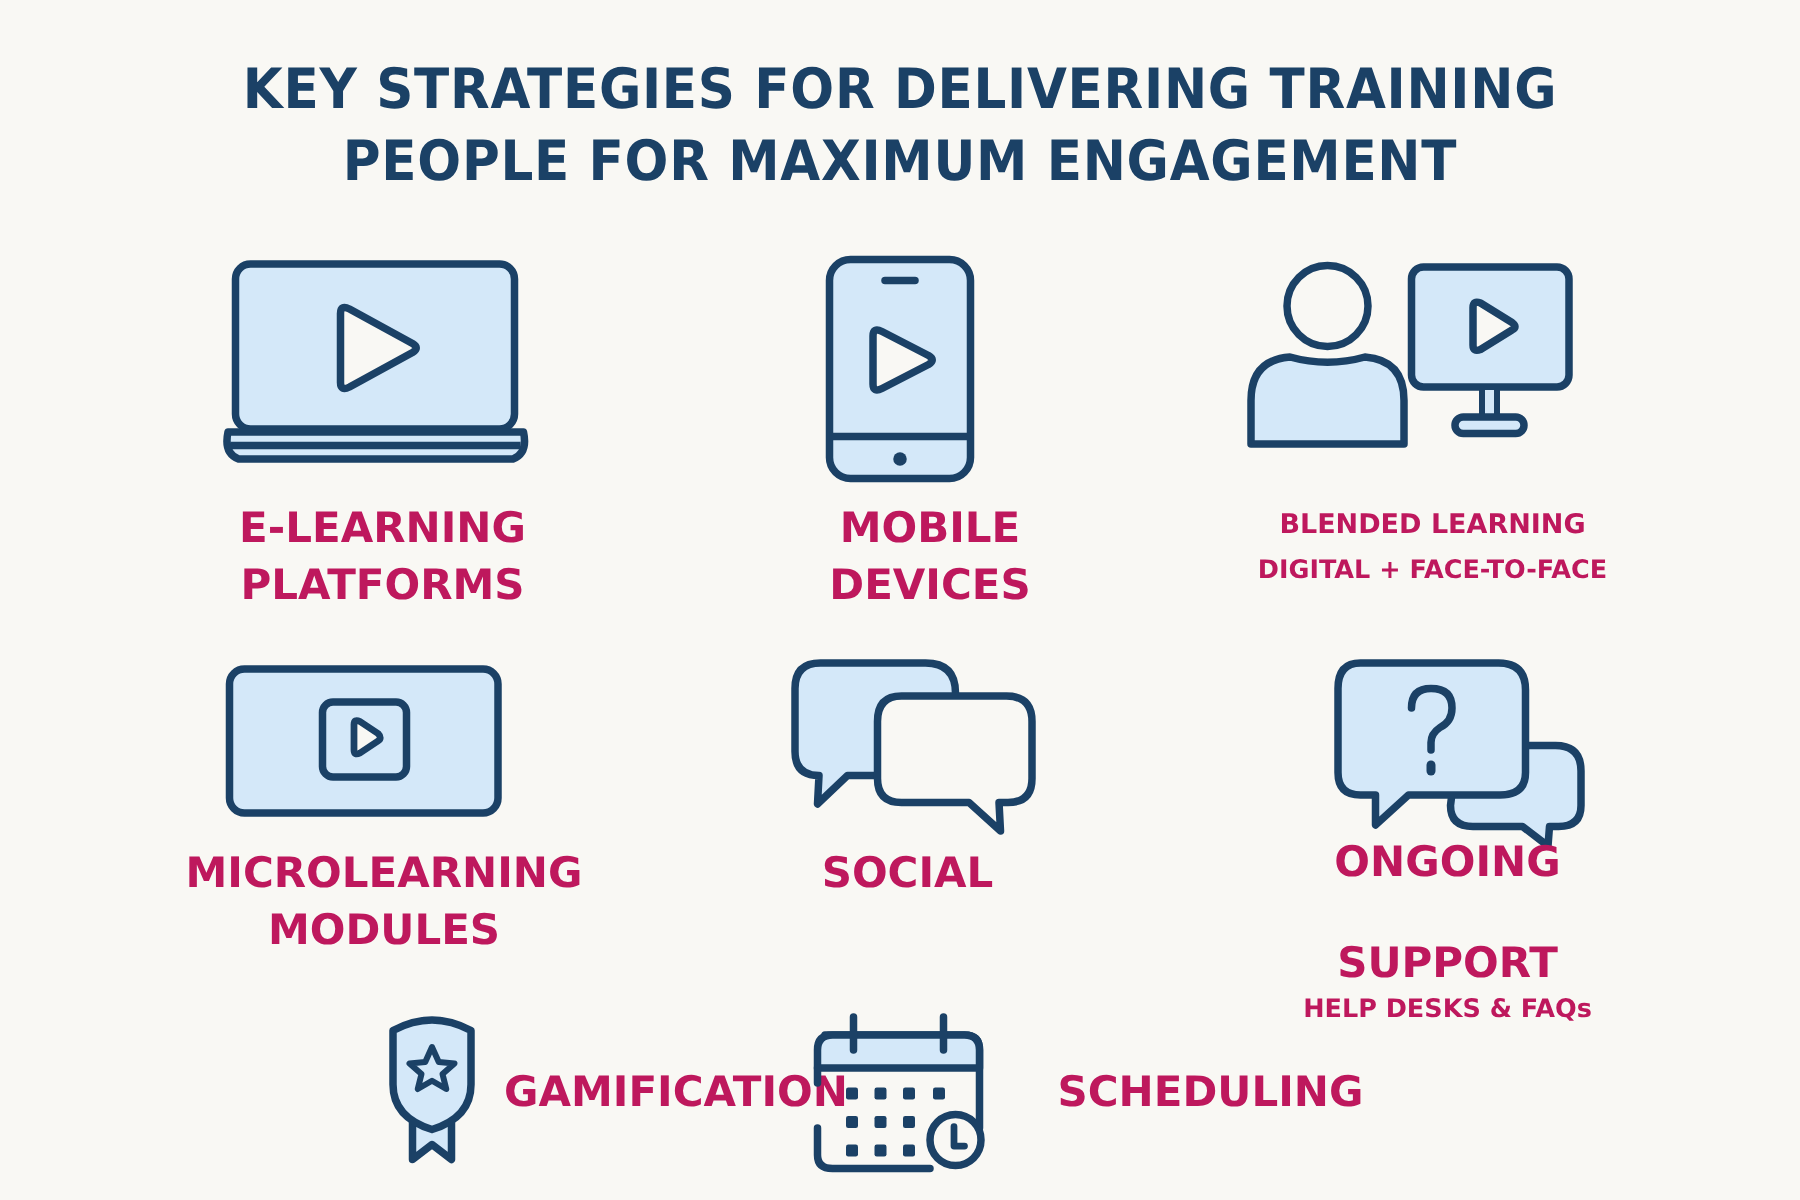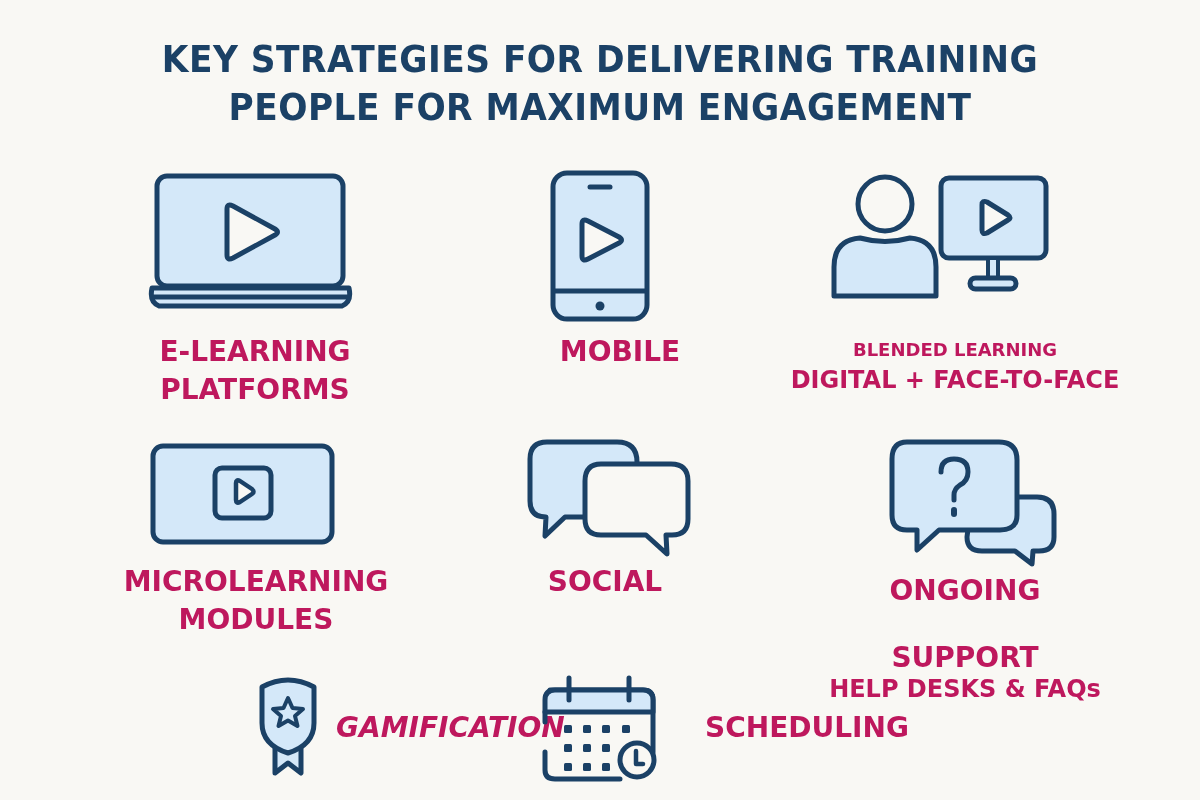--- a/index.html
+++ b/index.html
@@ -26,21 +26,21 @@
     .icon { position: absolute; }
     .label {
       position: absolute;
       text-align: center;
       font-weight: bold;
       font-family: "DejaVu Sans", sans-serif;
       color: #be185d;
       white-space: nowrap;
     }
     .lbl-lg { font-size: 28px; line-height: 38px; }
-    .lbl-sm { font-size: 24px; line-height: 26px; }
+    .lbl-sm { font-size: 17px; line-height: 26px; }
     svg { overflow: visible; }
   </style>
 </head>
 <body>
 
 <div class="title">
   <div>KEY STRATEGIES FOR DELIVERING TRAINING</div>
   <div>PEOPLE FOR MAXIMUM ENGAGEMENT</div>
 </div>
 
@@ -61,20 +61,21 @@
   <svg width="100" height="152" viewBox="0 0 100 152">
     <rect x="3" y="3" width="94" height="146" rx="14" fill="#d4e8f9" stroke="#1b4166" stroke-width="5"></rect>
     <line x1="3" y1="121" x2="97" y2="121" stroke="#1b4166" stroke-width="5"></line>
     <line x1="40" y1="17" x2="60" y2="17" stroke="#1b4166" stroke-width="5" stroke-linecap="round"></line>
     <circle cx="50" cy="136" r="4.5" fill="#1b4166"></circle>
     <path d="M32 54 Q32 48 38 51 L69 67 Q74 70 69 73 L38 89 Q32 92 32 86 Z" fill="#f9f8f4" stroke="#1b4166" stroke-width="5" stroke-linejoin="round"></path>
   </svg>
 </div>
 <div class="label lbl-lg" style="left:470px;top:333px;width:300px;">
   <div>MOBILE</div>
+  <div>DEVICES</div>
 </div>
 
 <div class="icon" style="left:830px;top:172px;">
   <svg width="220" height="130" viewBox="0 0 220 130">
     <circle cx="55" cy="32" r="27" fill="#f9f8f4" stroke="#1b4166" stroke-width="5"></circle>
     <path d="M4 124 L4 95 Q4 68 30 66 Q55 73 80 66 Q106 68 106 95 L106 124 Z" fill="#d4e8f9" stroke="#1b4166" stroke-width="5" stroke-linejoin="round"></path>
     <rect x="111" y="6" width="105" height="80" rx="8" fill="#d4e8f9" stroke="#1b4166" stroke-width="5"></rect>
     <rect x="158" y="86" width="10" height="22" fill="#d4e8f9" stroke="#1b4166" stroke-width="4"></rect>
     <rect x="140" y="106" width="46" height="11" rx="5.5" fill="#d4e8f9" stroke="#1b4166" stroke-width="5"></rect>
     <path d="M152 33 Q152 28 157 30 L178 43 Q182 46 178 48 L157 61 Q152 63 152 58 Z" fill="#f9f8f4" stroke="#1b4166" stroke-width="5" stroke-linejoin="round"></path>
@@ -108,34 +109,34 @@
 </div>
 
 <div class="icon" style="left:887px;top:437px;">
   <svg width="175" height="130" viewBox="0 0 175 130">
     <path d="M85 60 L150 60 Q167 60 167 77 L167 100 Q167 114 152 114 L146 114 L145 127 L128 114 L95 114 Q80 114 80 100 Z" fill="#d4e8f9" stroke="#1b4166" stroke-width="5" stroke-linejoin="round"></path>
     <path d="M20 5 L112 5 Q130 5 130 23 L130 78 Q130 93 113 93 L52 93 L30 113 L30 93 L20 93 Q5 93 5 78 L5 22 Q5 5 20 5 Z" fill="#d4e8f9" stroke="#1b4166" stroke-width="5" stroke-linejoin="round"></path>
     <path d="M54 35 Q54 22 67 22 Q81 22 81 35 Q81 44 73 48 Q67 52 67 58 L67 63" fill="none" stroke="#1b4166" stroke-width="5" stroke-linecap="round"></path>
     <line x1="67" y1="73" x2="67" y2="77" stroke="#1b4166" stroke-width="6" stroke-linecap="round"></line>
   </svg>
 </div>
-<div class="label" style="left:810px;top:572px;width:310px;">
+<div class="label" style="left:810px;top:556px;width:310px;">
   <div class="lbl-lg" style="line-height:38px;">ONGOING</div>
   <div class="lbl-lg" style="line-height:36px;margin-top:30px;">SUPPORT</div>
   <div class="lbl-sm">HELP DESKS &amp; FAQs</div>
 </div>
 
 <div class="icon" style="left:258px;top:675px;">
   <svg width="60" height="102" viewBox="0 0 60 102">
     <path d="M17 66 L17 98 L30 88 L43 98 L43 66" fill="#d4e8f9" stroke="#1b4166" stroke-width="5" stroke-linejoin="round"></path>
     <path d="M4 12 Q30 -2 56 12 L56 48 Q56 70 30 78 Q4 70 4 48 Z" fill="#d4e8f9" stroke="#1b4166" stroke-width="5" stroke-linejoin="round"></path>
     <path d="M30 23 L34.5 33 L45 34 L37 41 L39.5 51 L30 45.5 L20.5 51 L23 41 L15 34 L25.5 33 Z" fill="#d4e8f9" stroke="#1b4166" stroke-width="4" stroke-linejoin="round"></path>
   </svg>
 </div>
-<div class="label lbl-lg" style="left:336px;top:709px;width:220px;text-align:center;font-style:italic;">
+<div class="label lbl-lg" style="left:336px;top:709px;width:220px;text-align:center;">
   <div>GAMIFICATION</div>
 </div>
 
 <div class="icon" style="left:540px;top:672px;">
   <svg width="125" height="112" viewBox="0 0 125 112">
     <path d="M10 18 L103 18 Q113 18 113 28 L113 80" fill="none" stroke="#1b4166" stroke-width="5" stroke-linecap="round"></path>
     <path d="M5 28 Q5 18 15 18 L103 18 Q113 18 113 28 L113 40 L5 40 Z" fill="#d4e8f9" stroke="#1b4166" stroke-width="5" stroke-linejoin="round"></path>
     <path d="M5 40 L5 50 M5 80 L5 98 Q5 107 15 107 L80 107" fill="none" stroke="#1b4166" stroke-width="5" stroke-linecap="round"></path>
     <line x1="29" y1="6" x2="29" y2="28" stroke="#1b4166" stroke-width="5" stroke-linecap="round"></line>
     <line x1="89" y1="6" x2="89" y2="28" stroke="#1b4166" stroke-width="5" stroke-linecap="round"></line>

